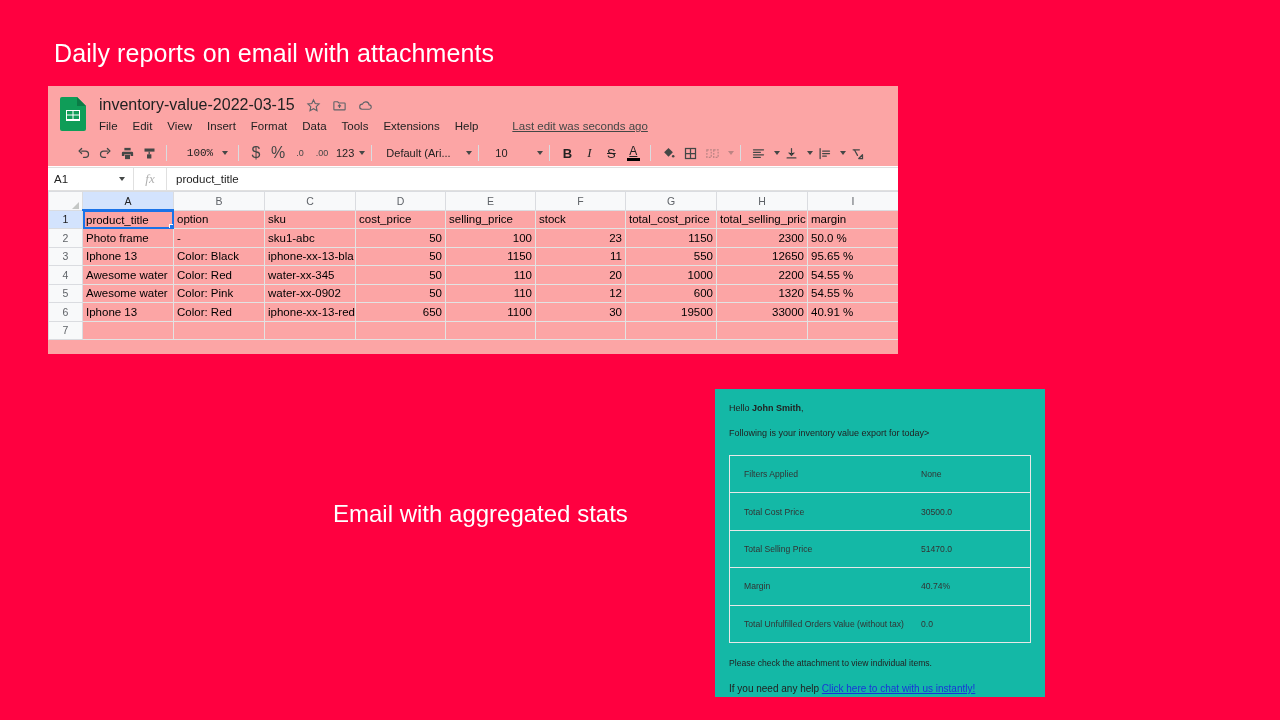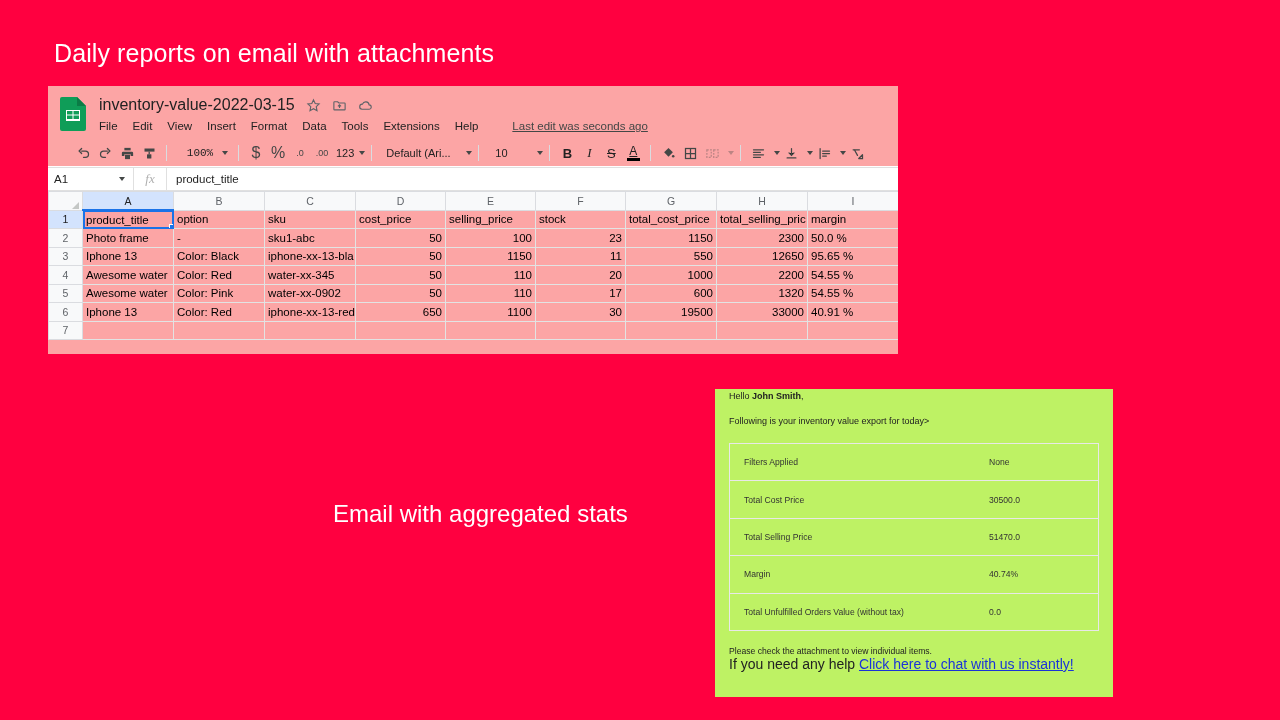--- a/index.html
+++ b/index.html
@@ -216,23 +216,23 @@
     right: -3px; bottom: -3px;
     width: 5px; height: 5px;
     background: #1a73e8;
     border: 1px solid #fff;
   }
 
   
   .email-card {
     position: absolute;
     left: 715px; top: 389px;
-    width: 398px; height: 308px;
-    background: #bef264;
-    padding: 0 14px 0 14px;
+    width: 330px; height: 308px;
+    background: #14b8a6;
+    padding: 12px 14px 0 14px;
     overflow: hidden;
   }
   .email-greet { font-size: 9px; color: #222222; margin-top: 2px; }
   .email-greet b { font-weight: bold; }
   .email-sub { font-size: 9px; color: #222222; margin-top: 15px; }
   .email-table {
     margin-top: 17px;
     border: 1px solid #e8e8e8;
     border-bottom: none;
     width: 100%;
@@ -240,21 +240,21 @@
   .email-row {
     display: flex;
     align-items: center;
     height: 37.4px;
     border-bottom: 1px solid #e8e8e8;
     padding: 0 14px;
   }
   .email-row .k { font-size: 8.6px; color: #333333; flex: 1 1 auto; }
   .email-row .v { font-size: 8.6px; color: #333333; width: 95px; }
   .email-foot { font-size: 8.6px; color: #222222; margin-top: 15px; }
-  .email-help { font-size: 14px; color: #222222; }
+  .email-help { font-size: 10px; color: #222222; margin-top: 15px; }
   .email-help a { color: #1a34d8; text-decoration: underline; }
 </style>
 </head>
 <body>
 
 <div class="slide-title">Daily reports on email with attachments</div>
 
 <div class="sheets-window">
 
   <div class="sheets-header">
@@ -504,21 +504,21 @@
         <td class="num">2200</td>
         <td>54.55 %</td>
       </tr>
       <tr>
         <td class="rowhead">5</td>
         <td>Awesome water</td>
         <td>Color: Pink</td>
         <td>water-xx-0902</td>
         <td class="num">50</td>
         <td class="num">110</td>
-        <td class="num">17</td>
+        <td class="num">12</td>
         <td class="num">600</td>
         <td class="num">1320</td>
         <td>54.55 %</td>
       </tr>
       <tr>
         <td class="rowhead">6</td>
         <td>Iphone 13</td>
         <td>Color: Red</td>
         <td>iphone-xx-13-red</td>
         <td class="num">650</td>

